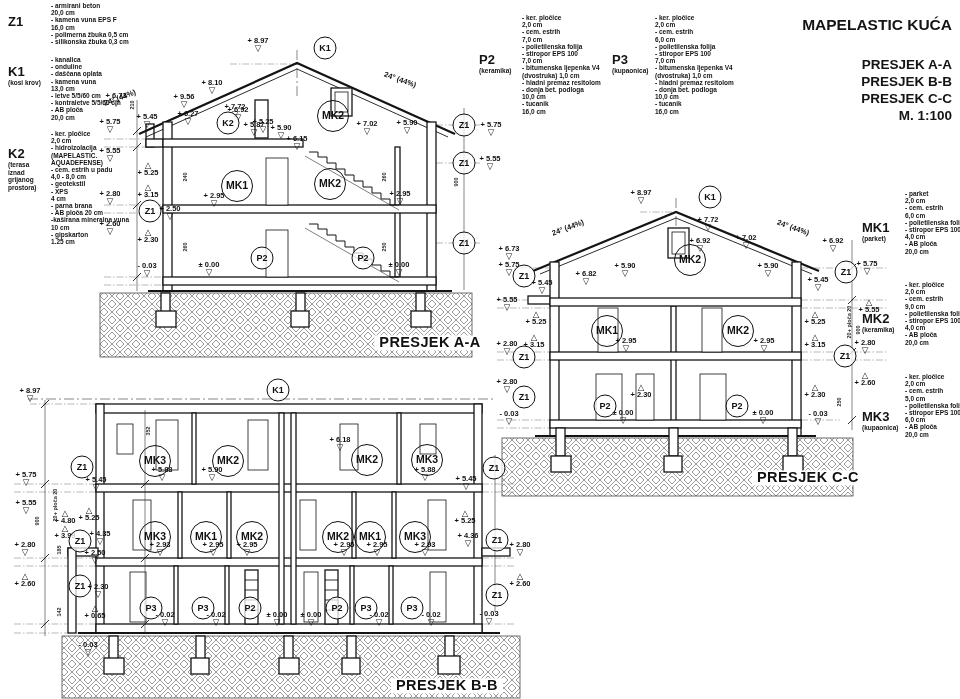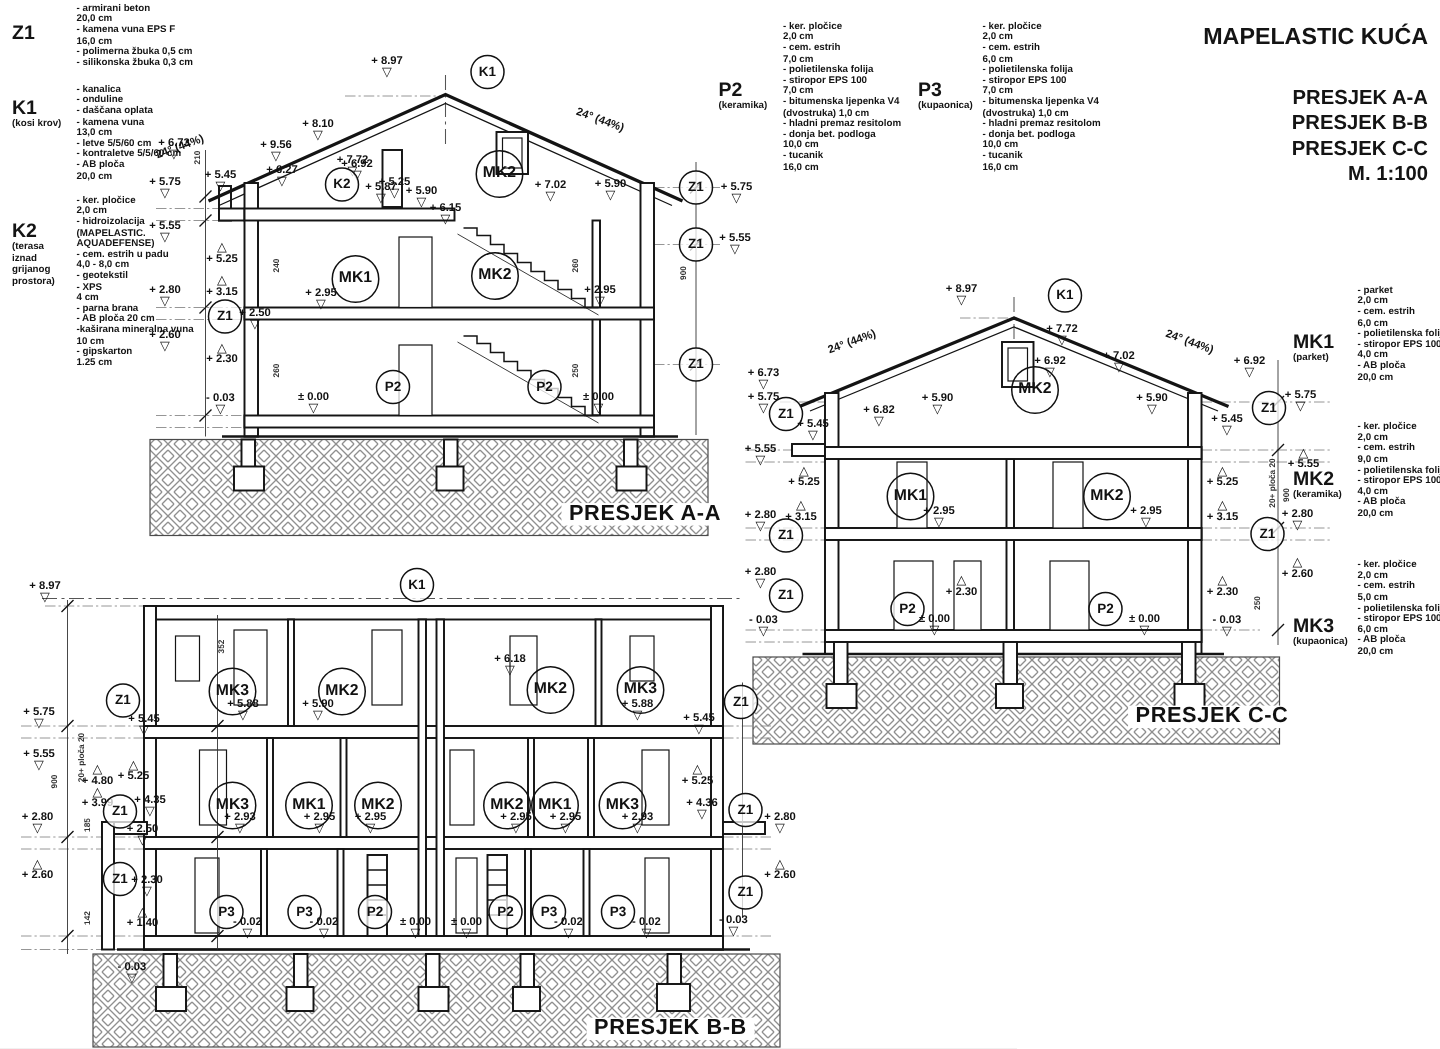--- a/index.html
+++ b/index.html
@@ -299,21 +299,21 @@
       <div class="mk k-elevu" style="left: 65px; top: 517px;">+ 4.80</div>
       <div class="mk k-elevu" style="left: 89px; top: 514px;">+ 5.25</div>
       <div class="mk k-elevu" style="left: 65px; top: 532px;">+ 3.99</div>
       <div class="mk k-circle" style="left: 80px; top: 541px;">Z1</div>
       <div class="mk k-elev" style="left: 100px; top: 537px;">+ 4.35</div>
       <div class="mk k-elev" style="left: 95px; top: 556px;">+ 2.50</div>
       <div class="mk k-elev" style="left: 25px; top: 548px;">+ 2.80</div>
       <div class="mk k-elevu" style="left: 25px; top: 580px;">+ 2.60</div>
       <div class="mk k-circle" style="left: 80px; top: 586px;">Z1</div>
       <div class="mk k-elev" style="left: 98px; top: 590px;">+ 2.30</div>
-      <div class="mk k-elevu" style="left: 95px; top: 612px;">+ 1.40</div>
+      <div class="mk k-elevu" style="left: 95px; top: 612px;">+ 0.65</div>
       <div class="mk k-elev" style="left: 88px; top: 648px;">- 0.03</div>
       <div class="mk k-circle-lg" style="left: 155px; top: 461px;">MK3</div>
       <div class="mk k-elev" style="left: 162px; top: 473px;">+ 5.88</div>
       <div class="mk k-circle-lg" style="left: 228px; top: 461px;">MK2</div>
       <div class="mk k-elev" style="left: 212px; top: 473px;">+ 5.90</div>
       <div class="mk k-elev" style="left: 340px; top: 443px;">+ 6.18</div>
       <div class="mk k-circle-lg" style="left: 367px; top: 460px;">MK2</div>
       <div class="mk k-circle-lg" style="left: 427px; top: 460px;">MK3</div>
       <div class="mk k-elev" style="left: 425px; top: 473px;">+ 5.88</div>
       <div class="mk k-circle" style="left: 494px; top: 468px;">Z1</div>

